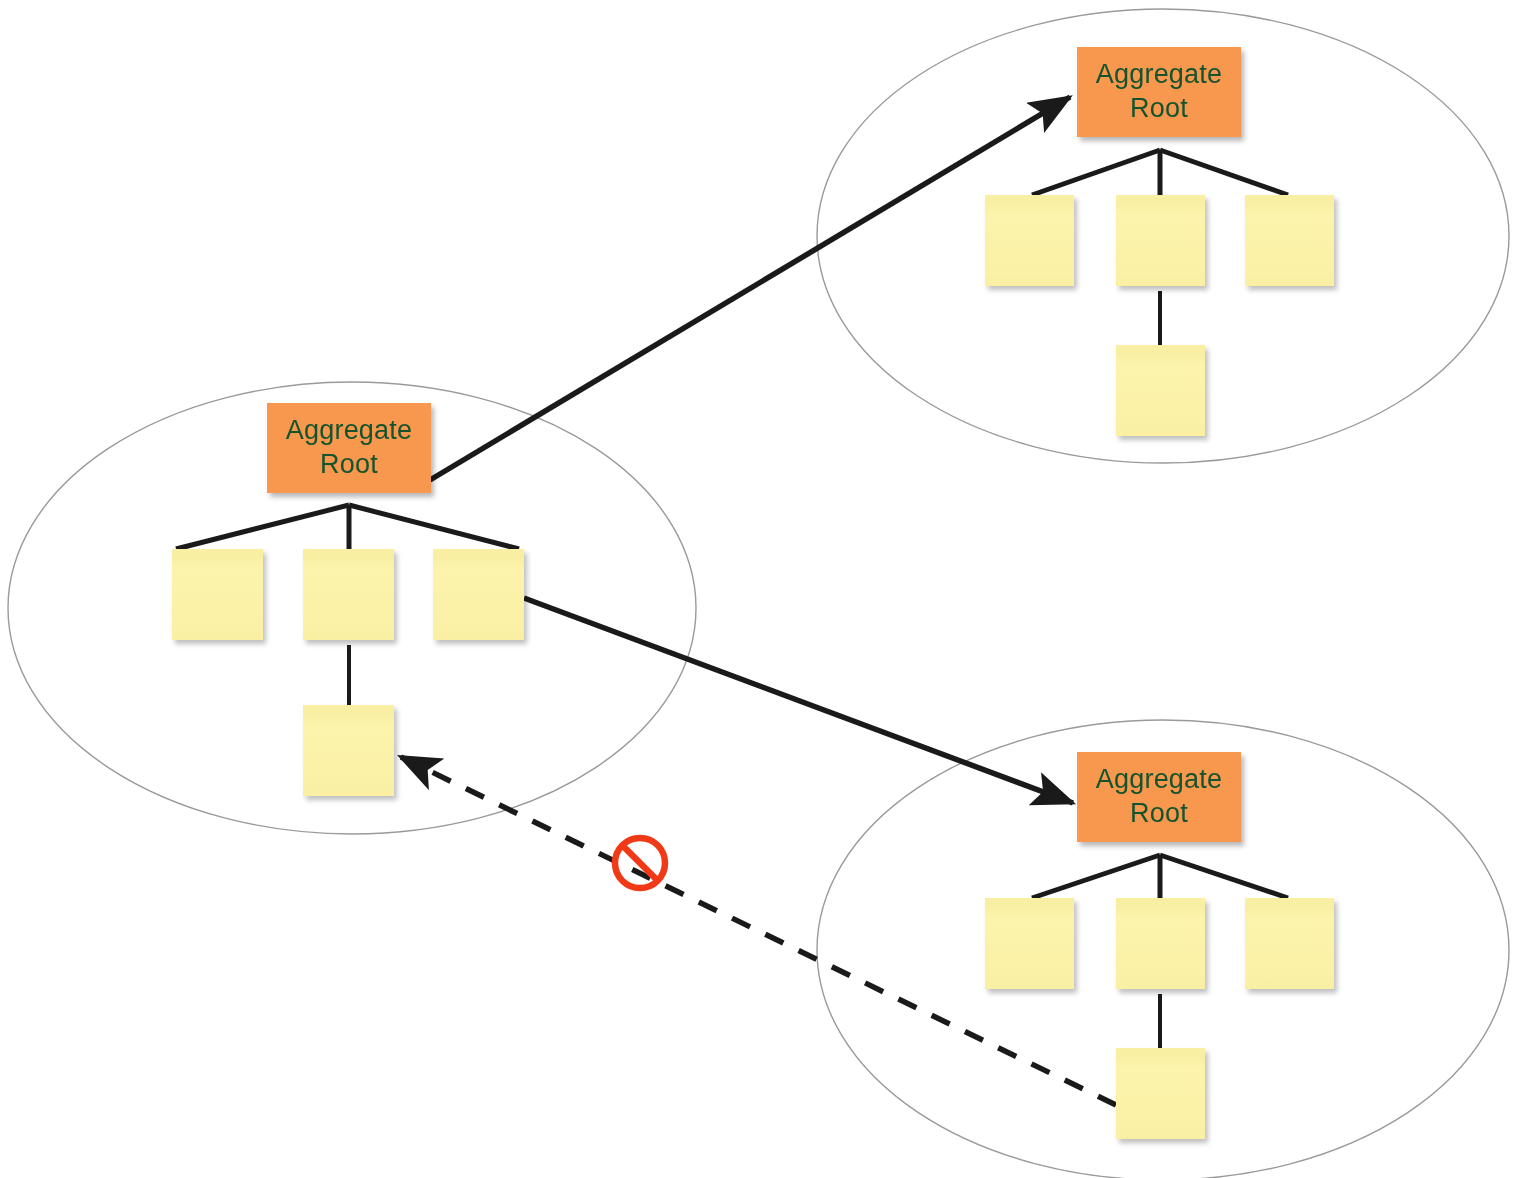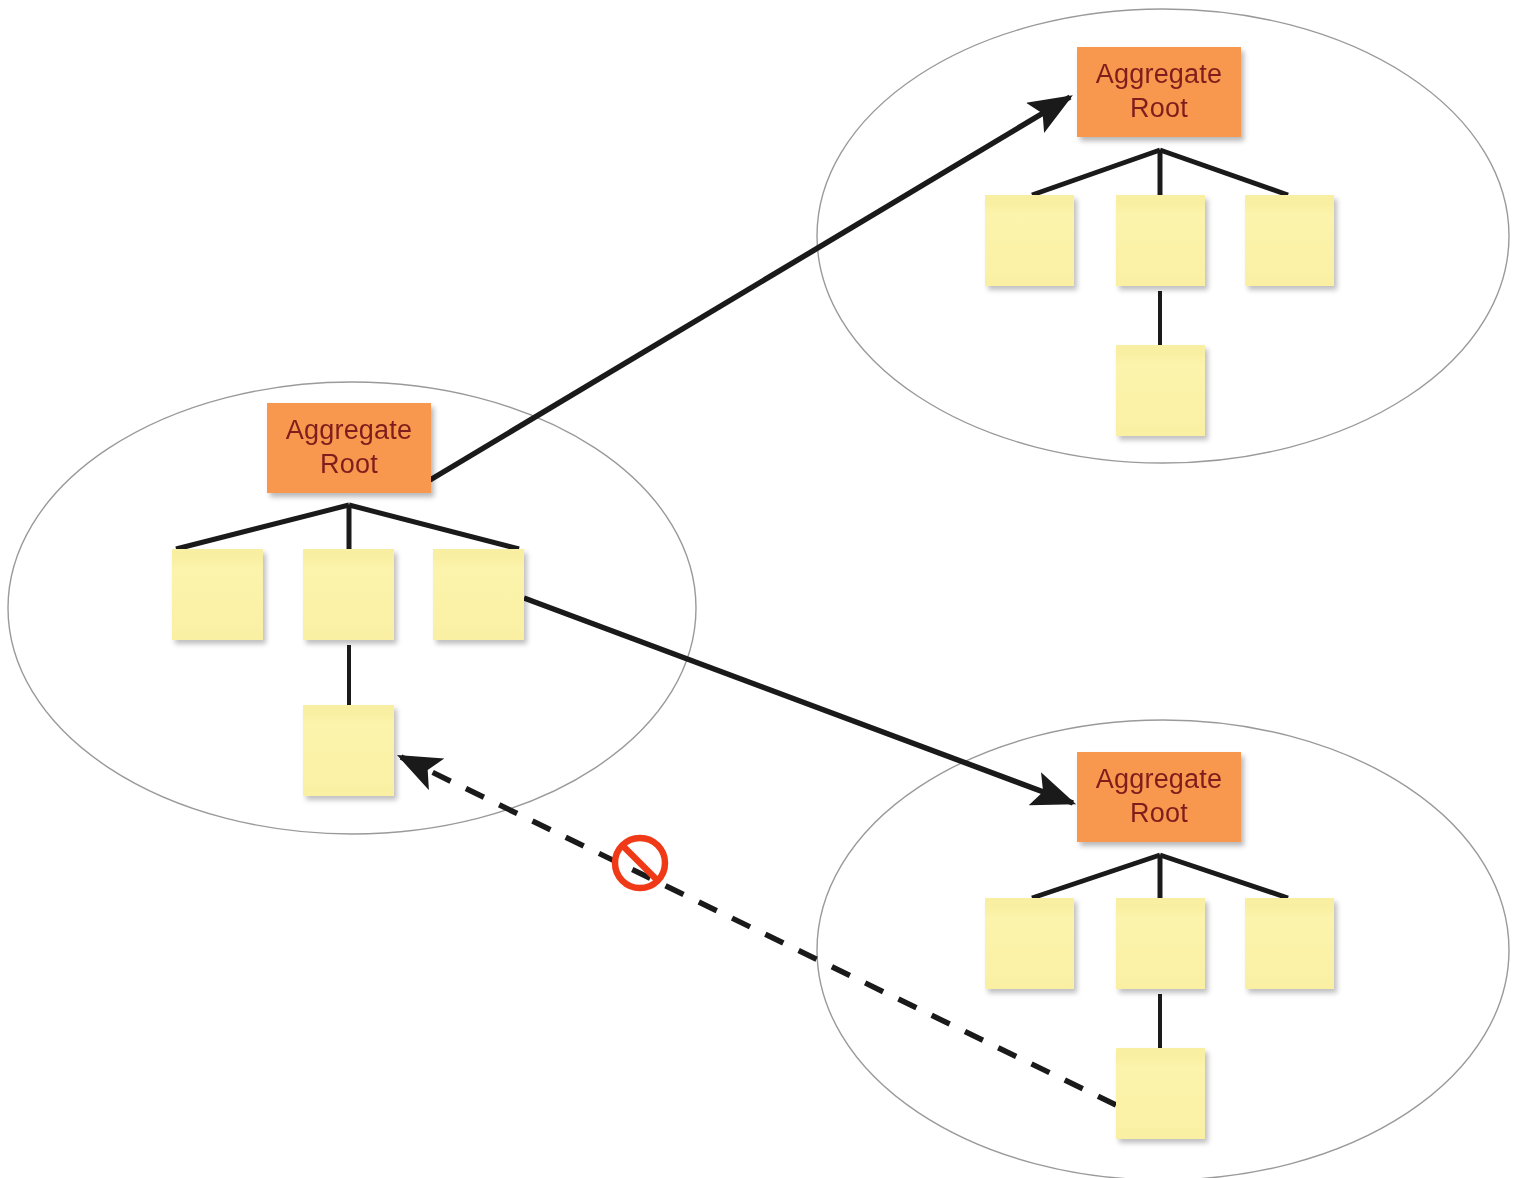--- a/index.html
+++ b/index.html
@@ -21,21 +21,21 @@
     position: absolute;
     top: 0;
     left: 0;
     width: 1526px;
     height: 1178px;
   }
   .aggregate-root {
     position: absolute;
     box-sizing: border-box;
     background: #F7984E;
-    color: #7f1d1d;
+    color: #14532d;
     display: flex;
     align-items: center;
     justify-content: center;
     text-align: center;
     font-family: "Liberation Sans", sans-serif;
     font-size: 27px;
     line-height: 1.25;
     letter-spacing: 0.2px;
     box-shadow: 3px 4px 5px rgba(0,0,0,0.28);
     z-index: 4;

